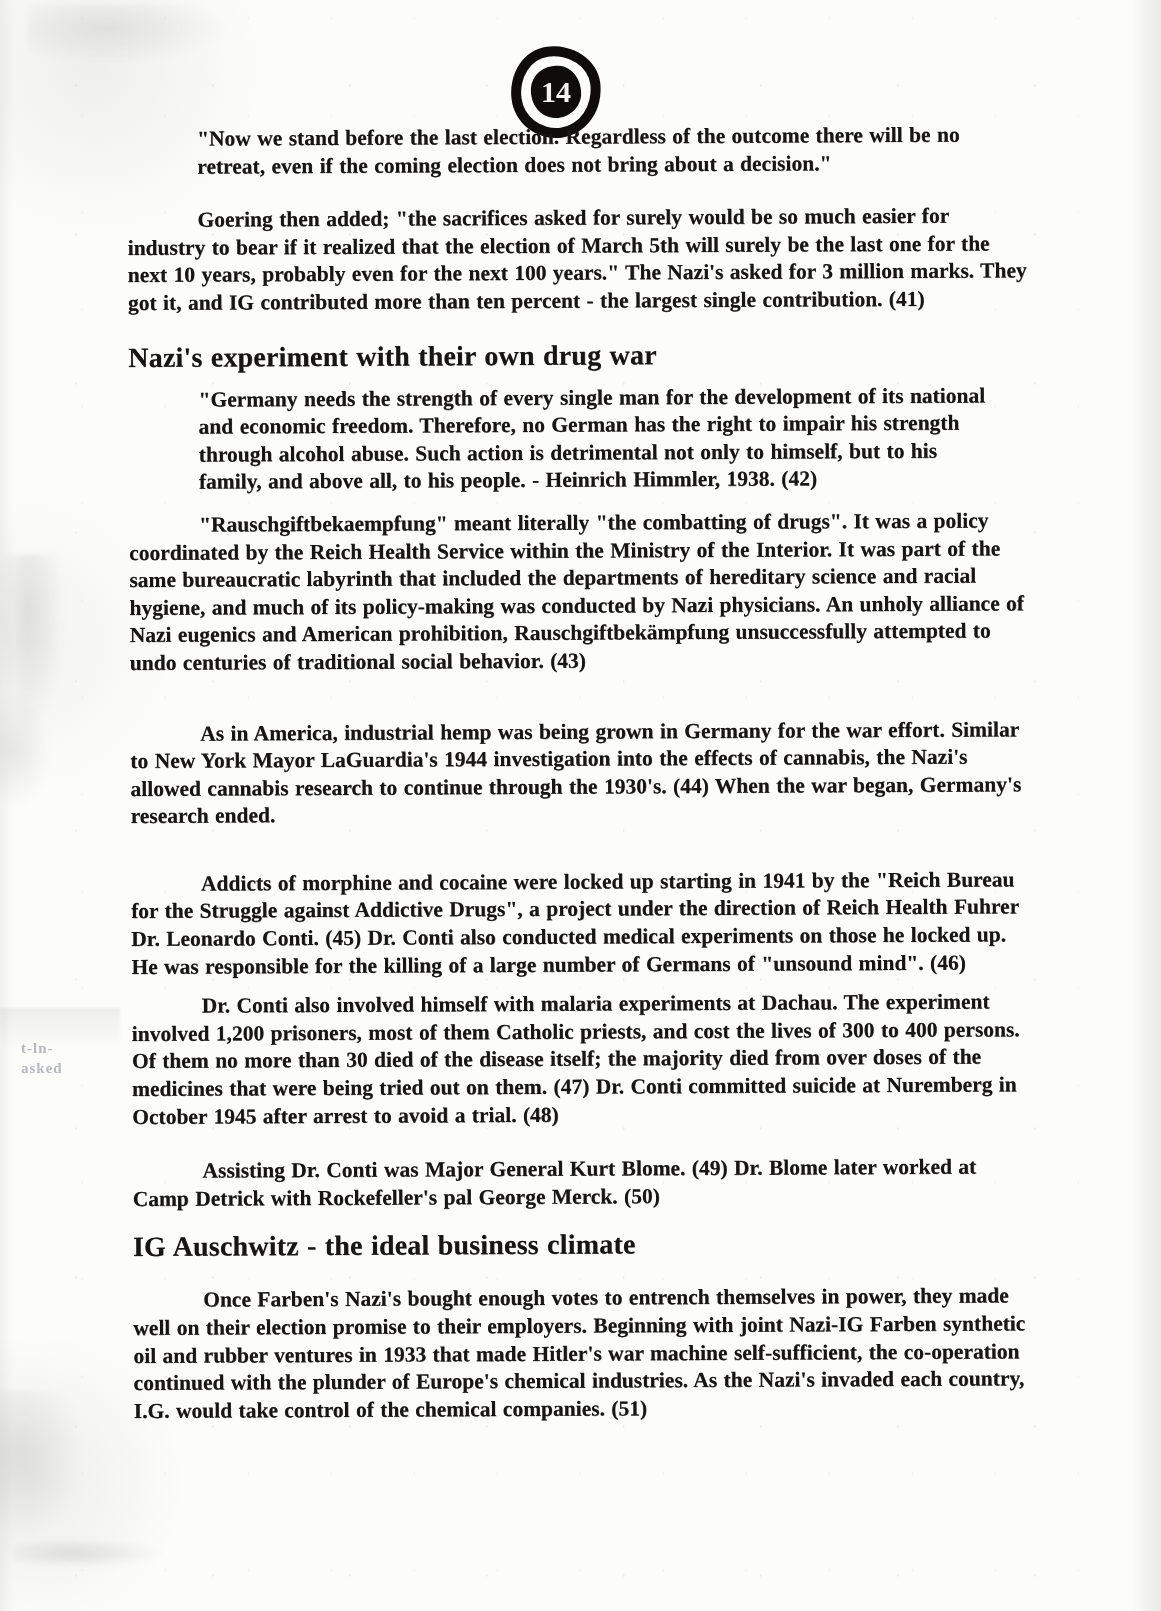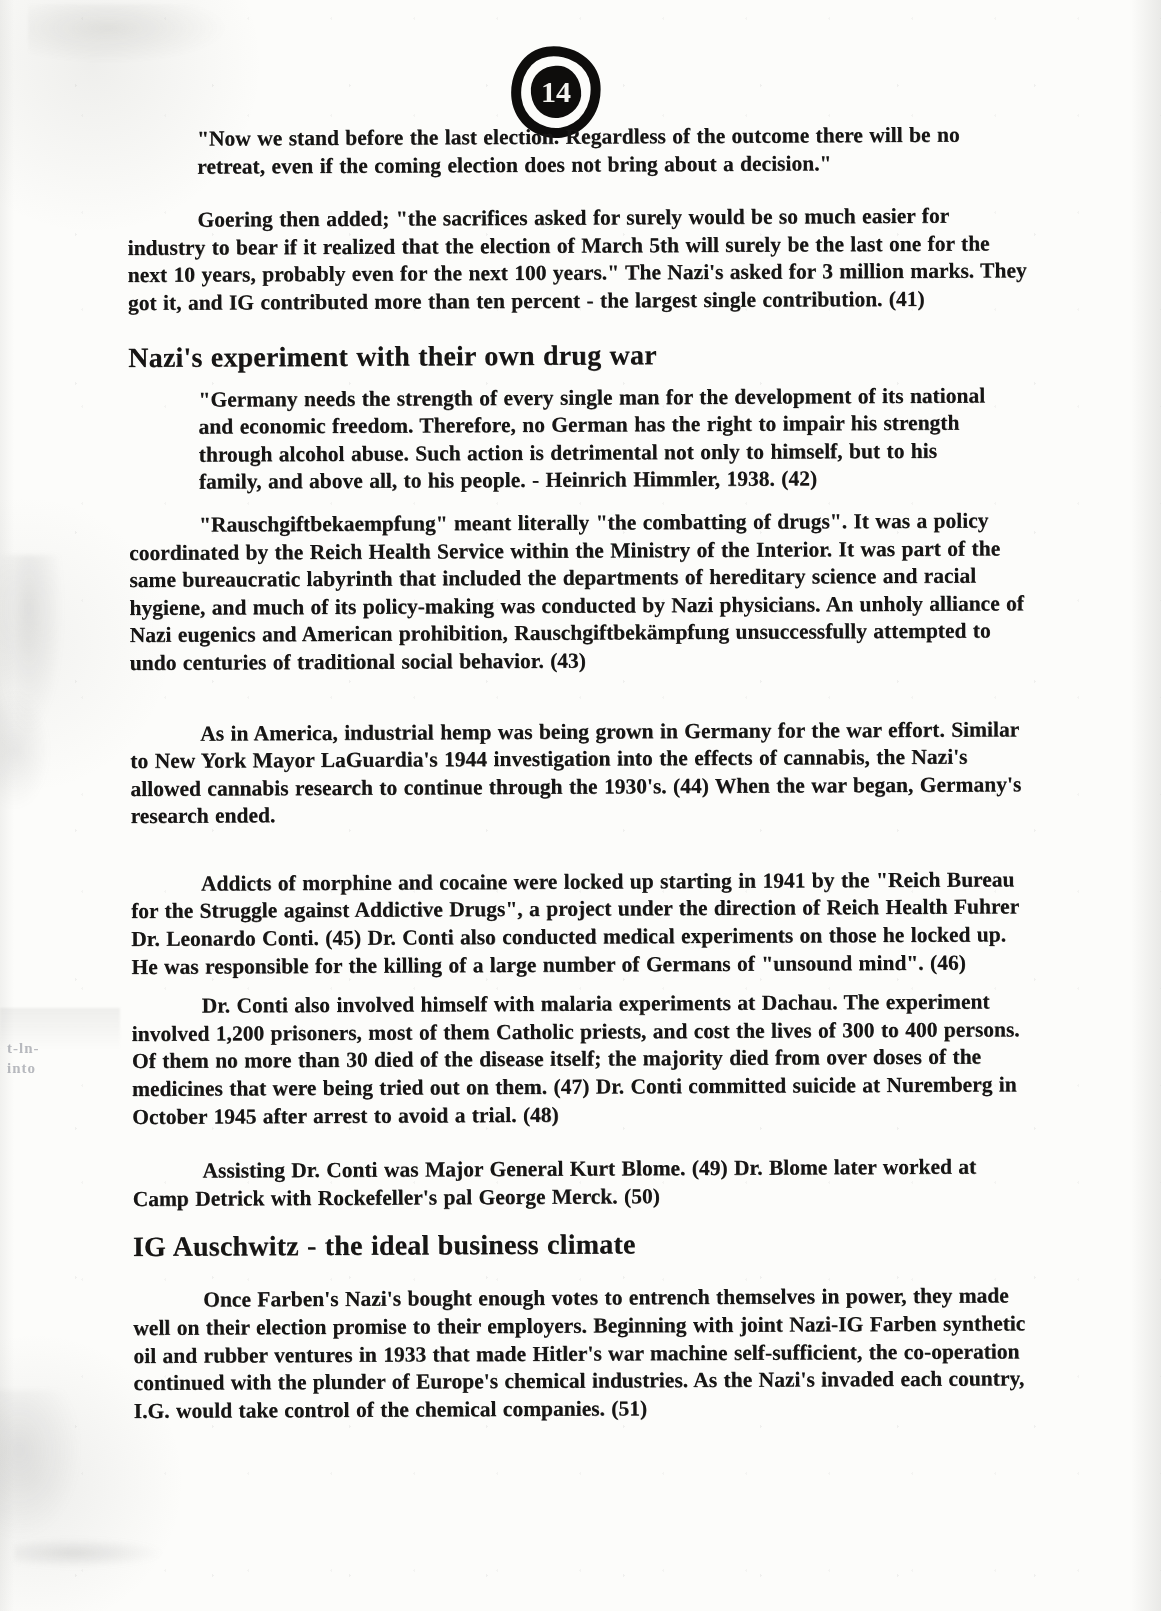--- a/index.html
+++ b/index.html
@@ -37,21 +37,21 @@
     background:radial-gradient(ellipse at 50% 30%, rgba(110,110,112,0.16), rgba(110,110,112,0) 70%);}
   .blob-b{left:-10px;top:690px;width:60px;height:120px;
     background:radial-gradient(ellipse at 40% 50%, rgba(110,110,112,0.13), rgba(110,110,112,0) 70%);}
   .blob-c{left:-8px;top:1390px;width:90px;height:150px;
     background:radial-gradient(ellipse at 30% 40%, rgba(110,110,112,0.14), rgba(110,110,112,0) 70%);}
   .blob-d{left:14px;top:1538px;width:150px;height:30px;
     background:radial-gradient(ellipse at 40% 50%, rgba(110,110,112,0.18), rgba(110,110,112,0) 70%);}
   .gray-band-left{position:absolute;left:0;top:1008px;width:120px;height:42px;
     background:linear-gradient(to bottom, rgba(120,120,118,0.10), rgba(120,120,118,0));filter:blur(1px);}
   .margin-bleed{
-    position:absolute;left:7px;top:1038px;width:70px;
+    position:absolute;left:21px;top:1038px;width:70px;
     color:rgba(125,130,140,0.55);font:700 15px/20px "Liberation Serif", serif;
     filter:blur(.6px);letter-spacing:1px;
   }
   
   .stamp{position:absolute;left:511px;top:46px;width:90px;height:92px;transform:rotate(-7deg);}
   .stamp-ring{
     width:100%;height:100%;box-sizing:border-box;
     border:10px solid #0e0d0c;
     border-radius:46% 54% 50% 50% / 52% 46% 54% 48%;
     display:flex;align-items:center;justify-content:center;
@@ -84,21 +84,21 @@
   <div class="smudge-top-left"></div>
   <div class="edge-left-band"></div>
   <div class="ghost-blob blob-a"></div>
   <div class="ghost-blob blob-b"></div>
   <div class="ghost-blob blob-c"></div>
   <div class="ghost-blob blob-d"></div>
   <div class="gray-band-left"></div>
 
   <div class="margin-bleed">
     <div>t-ln-</div>
-    <div>into</div>
+    <div>asked</div>
   </div>
 
   <div class="stamp">
     <div class="stamp-ring">
       <div class="stamp-core">
         <span class="stamp-num">14</span>
       </div>
     </div>
   </div>
 

